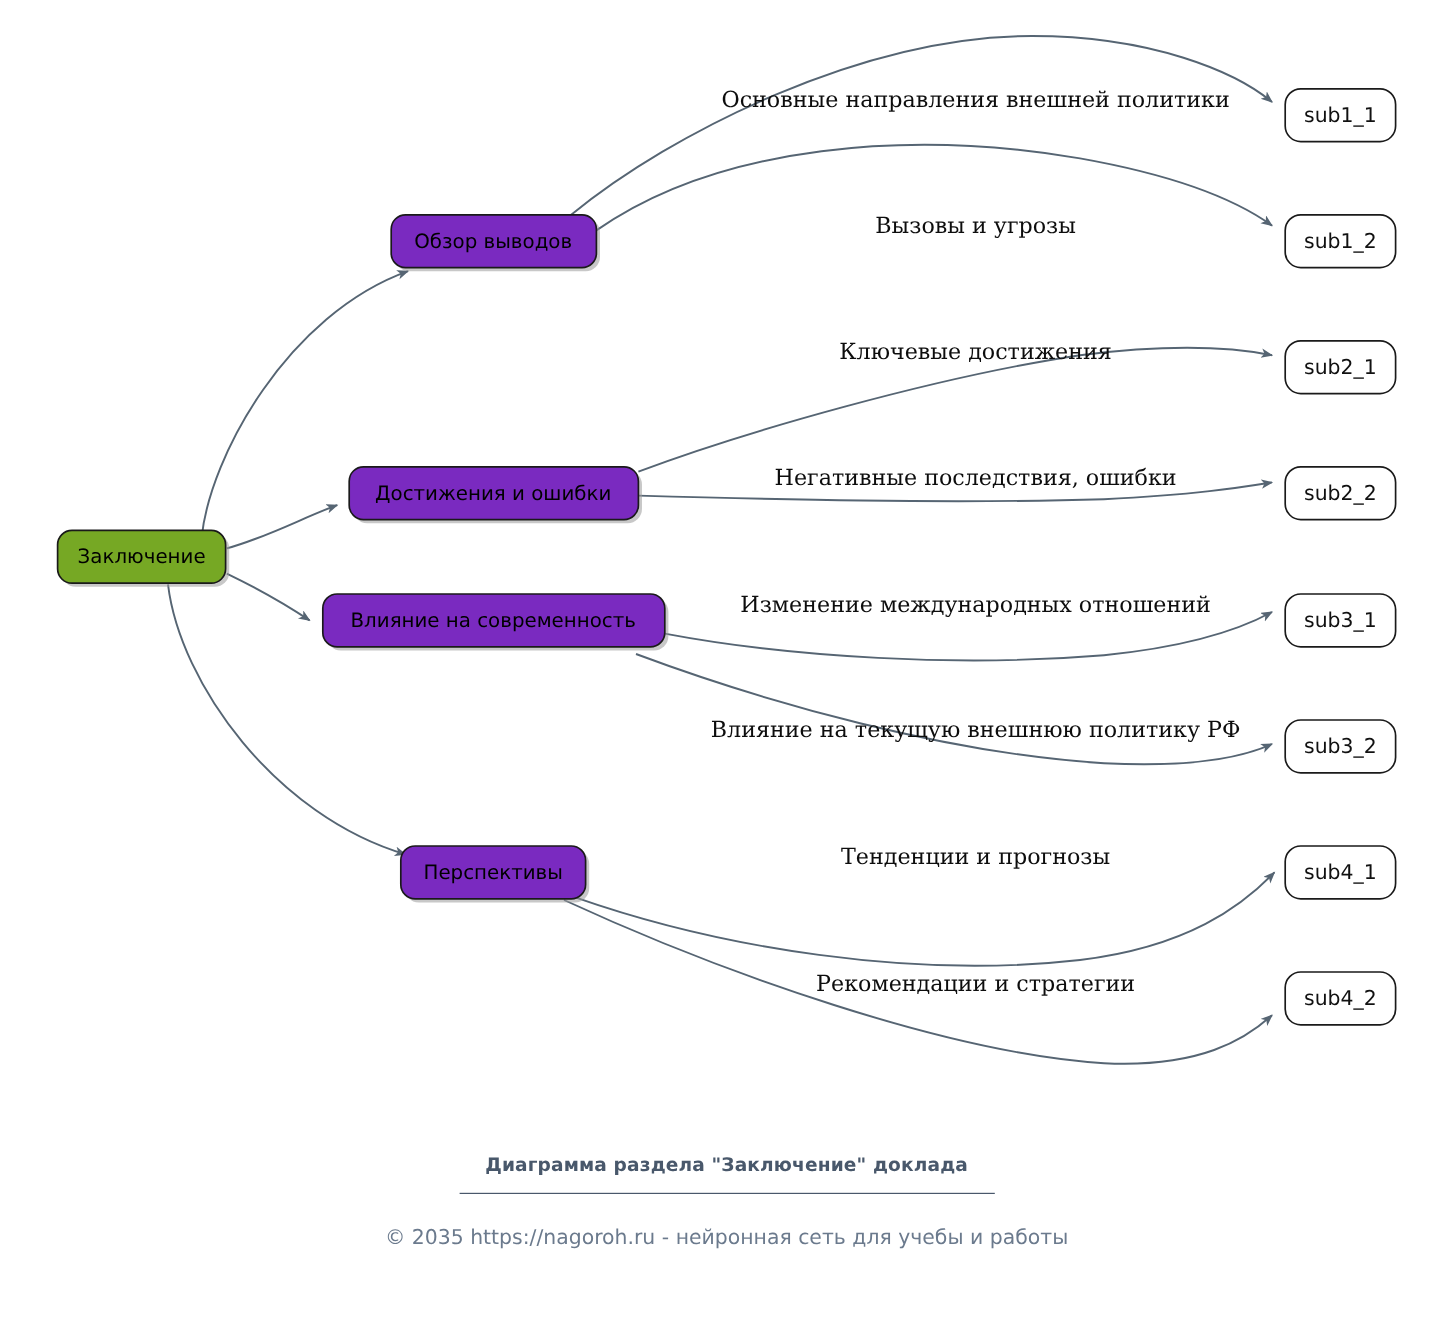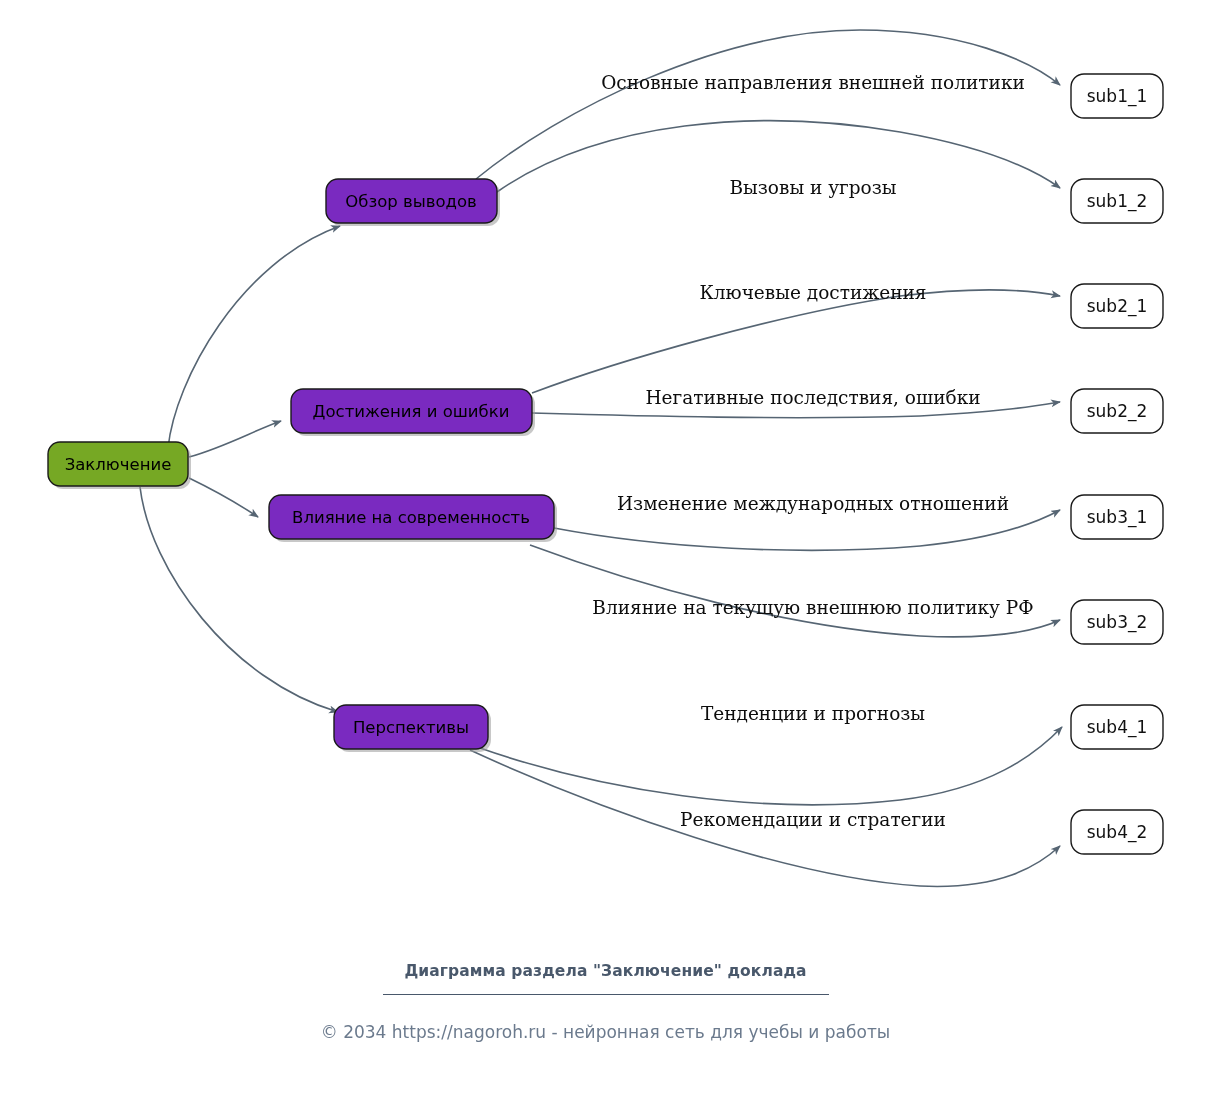--- a/index.html
+++ b/index.html
@@ -199,14 +199,14 @@
 
   </g>
 </svg>
 
 <div class="footer-block" id="caption-row">
   <div id="caption-title">Диаграмма раздела "Заключение" доклада</div>
   <div id="caption-divider"></div>
 </div>
 
 <div class="footer-block" id="credit-row">
-  <div id="credit-text">© 2034 https://nagoroh.ru - нейронная сеть для учебы и работы</div>
+  <div id="credit-text">© 2035 https://nagoroh.ru - нейронная сеть для учебы и работы</div>
 </div>
 
 </body></html>

